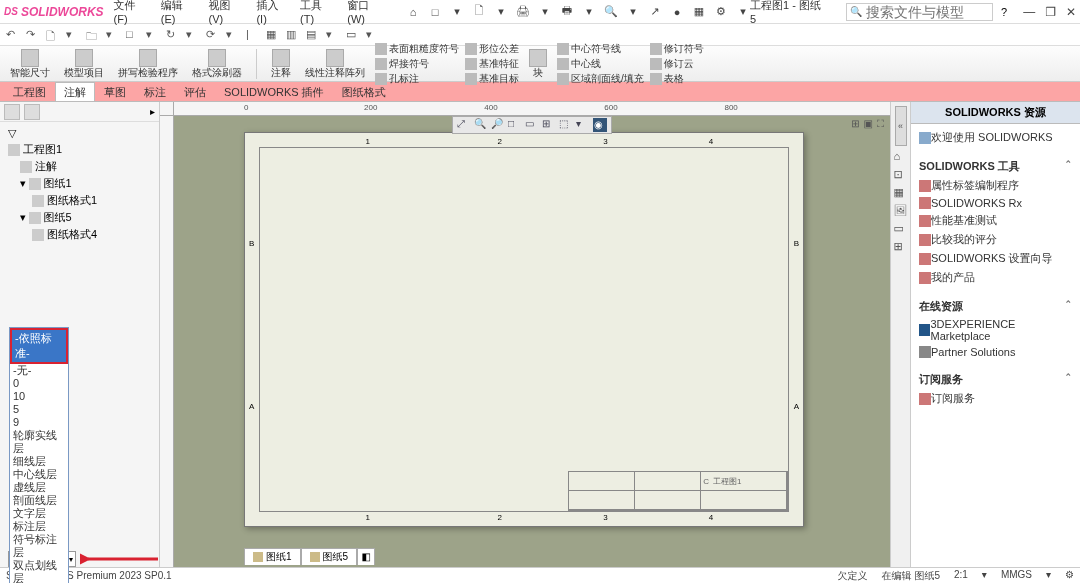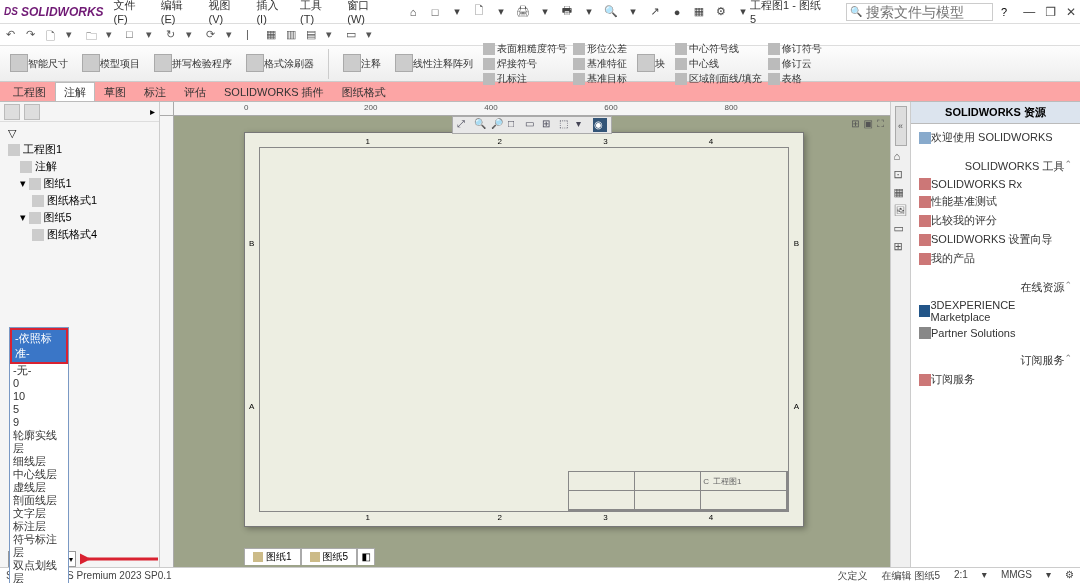--- a/index.html
+++ b/index.html
@@ -1,39 +1,39 @@
 <!DOCTYPE html>
 <html><head>
 <meta charset="utf-8">
 <style>
 * { margin: 0; padding: 0; box-sizing: border-box; font-family: "Microsoft YaHei", Arial, sans-serif; }
 body { width: 1080px; height: 583px; background: #f0f0f0; font-size: 11px; overflow: hidden; position: relative; }
 
 
 .titlebar { height: 24px; background: #fff; display: flex; align-items: center; padding: 0 4px; border-bottom: 1px solid #ddd; }
-.logo { color: #701a75; font-weight: bold; font-size: 12px; font-style: italic; margin-right: 10px; display: flex; align-items: center; }
+.logo { color: #ec4899; font-weight: bold; font-size: 12px; font-style: italic; margin-right: 10px; display: flex; align-items: center; }
 .logo .ds { font-size: 10px; margin-right: 3px; }
 .menu-text { display: flex; gap: 12px; }
 .menu-text span { font-size: 11px; color: #333; cursor: pointer; }
 .titlebar-center-icons { margin-left: 20px; display: flex; gap: 8px; align-items: center; }
 .titlebar-center-icons .ic { width: 14px; height: 14px; display: inline-flex; align-items: center; justify-content: center; font-size: 11px; color: #444; }
 .doc-title { margin-left: auto; margin-right: 20px; font-size: 11px; color: #333; }
 .search-box { display:flex; align-items:center; border:1px solid #ccc; background:#fff; height:18px; width:150px; padding:0 4px; margin-right:8px;}
 .search-box input { border:none; outline:none; font-size:14px; width:100%; background:transparent;}
 .titlebar-right { display:flex; align-items:center; gap:8px; }
 .window-controls { display:flex; gap:10px; margin-left:8px; }
 .window-controls span { font-size:12px; color:#444; cursor:pointer; }
 
 
 .quickbar { height: 22px; background: #fff; display:flex; align-items:center; padding:0 6px; border-bottom:1px solid #ddd; gap:6px;}
 .quickbar .qic { width:14px; height:14px; font-size:11px; color:#555; }
 
 
 .ribbon { height: 36px; background: linear-gradient(#fdfdfd,#eee); border-bottom:1px solid #ccc; display:flex; align-items:center; padding:0 6px; gap:6px; font-size:10px;}
-.ribbon-group { display:flex; flex-direction:row; align-items:center; padding:0 4px; }
+.ribbon-group { display:flex; flex-direction:column; align-items:center; padding:0 4px; }
 .ribbon-group .ric { width:18px; height:18px; background:#ccc; border:1px solid #aaa; margin-bottom:1px; }
 .ribbon-label { font-size:10px; color:#333; line-height:1; }
 .ribbon-sep { width:1px; height:30px; background:#ccc; margin:0 4px;}
 .ribbon-text-col { display:flex; flex-direction:column; gap:1px; font-size:10px; color:#333; }
 .ribbon-row-item { display:flex; align-items:center; gap:2px; }
 .smic { width:12px; height:12px; background:#bbb; display:inline-block; }
 
 
 .tabsrow { height: 20px; background:#fca5a5; border-bottom:1px solid #bbb; display:flex; align-items:flex-end; padding-left:4px;}
 .tab { height:19px; padding:0 8px; font-size:11px; color:#333; border:1px solid transparent; border-bottom:none; display:flex; align-items:center; cursor:pointer;}
@@ -79,21 +79,21 @@
 
 .right-strip { width:20px; background:#f0f0f0; border-left:1px solid #ccc; display:flex; flex-direction:column; align-items:center; padding-top:4px; gap:4px;}
 .right-strip .rsic { width:14px; height:14px; font-size:11px; color:#555;}
 
 
 .task-pane { width:170px; background:#fff; border-left:1px solid #ccc; font-size:11px; overflow:hidden;}
 .task-header { background:#dce4ee; padding:3px 6px; font-weight:bold; text-align:center; border-bottom:1px solid #bbb;}
 .task-section { padding:4px 8px; }
 .task-link { display:flex; align-items:center; gap:0; padding:2px 0; color:#333; cursor:pointer;}
 .task-link .tlic { width:12px; height:12px; background:#c77; display:inline-block;}
-.task-subhead { font-weight:normal; padding:4px 0 2px; color:#333; display:flex; justify-content:flex-end;}
+.task-subhead { font-weight:bold; padding:4px 0 2px; color:#333; display:flex; justify-content:space-between;}
 .task-subhead .chev { font-size:9px; color:#777;}
 
 
 .bottom-tabs { position:absolute; left:70px; bottom:0; height:18px; display:flex; align-items:center; gap:0;}
 .bottom-tab { height:17px; background:#fff; border:1px solid #aaa; border-bottom:none; padding:0 8px; font-size:10px; display:flex; align-items:center; gap:3px;}
 .bottom-tab .btic { width:10px; height:10px; background:#cb8;}
 
 
 .statusbar { height:16px; background:#fff; border-top:1px solid #ccc; display:flex; align-items:center; padding:0 6px; font-size:10px; color:#444; justify-content:space-between;}
 .statusbar .sb-right { display:flex; gap:14px;}
@@ -415,20 +415,24 @@
           <span>欢迎使用 SOLIDWORKS</span>
         </div>
     </div>
     <div class="task-section">
       <div class="task-subhead">
           <span>SOLIDWORKS 工具</span>
           <span class="chev">⌃</span>
         </div>
       <div class="task-link">
           <span class="tlic"></span>
+          <span>属性标签编制程序</span>
+        </div>
+      <div class="task-link">
+          <span class="tlic"></span>
           <span>SOLIDWORKS Rx</span>
         </div>
       <div class="task-link">
           <span class="tlic"></span>
           <span>性能基准测试</span>
         </div>
       <div class="task-link">
           <span class="tlic"></span>
           <span>比较我的评分</span>
         </div>

